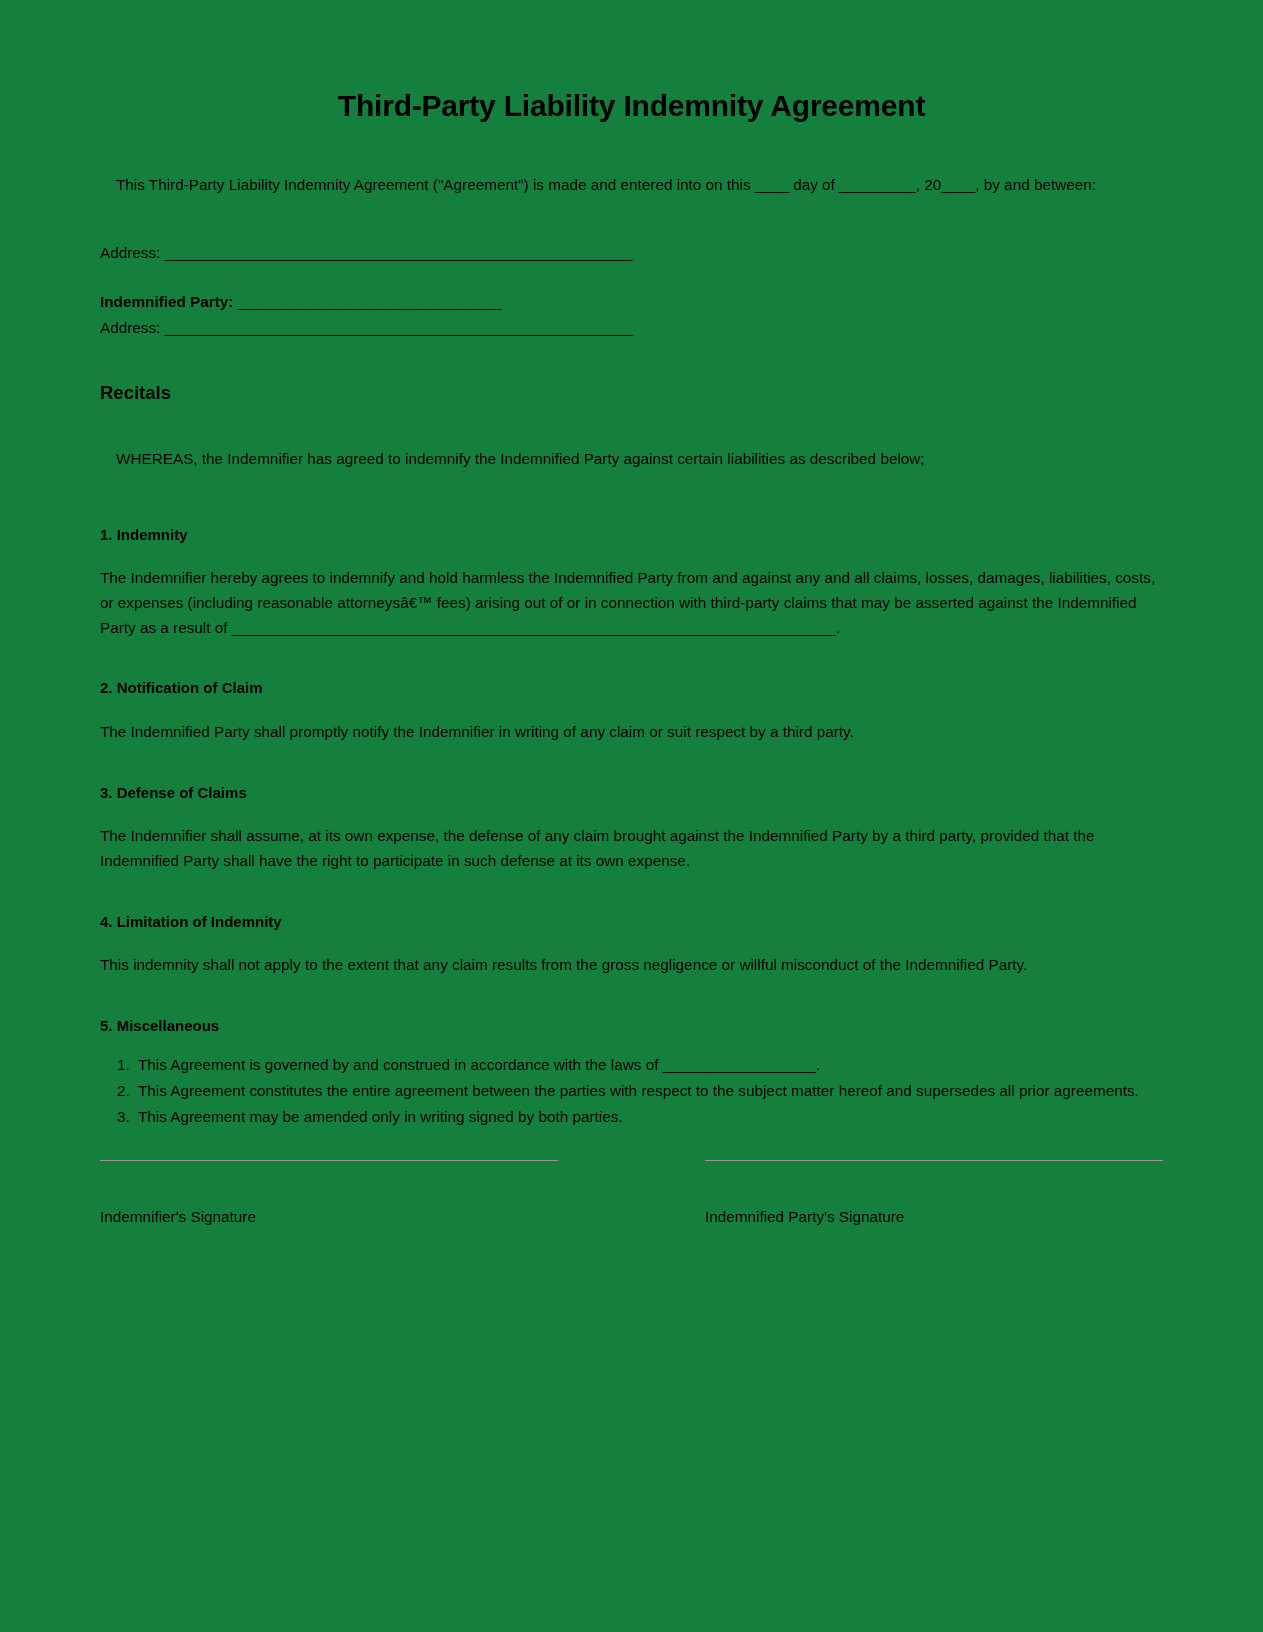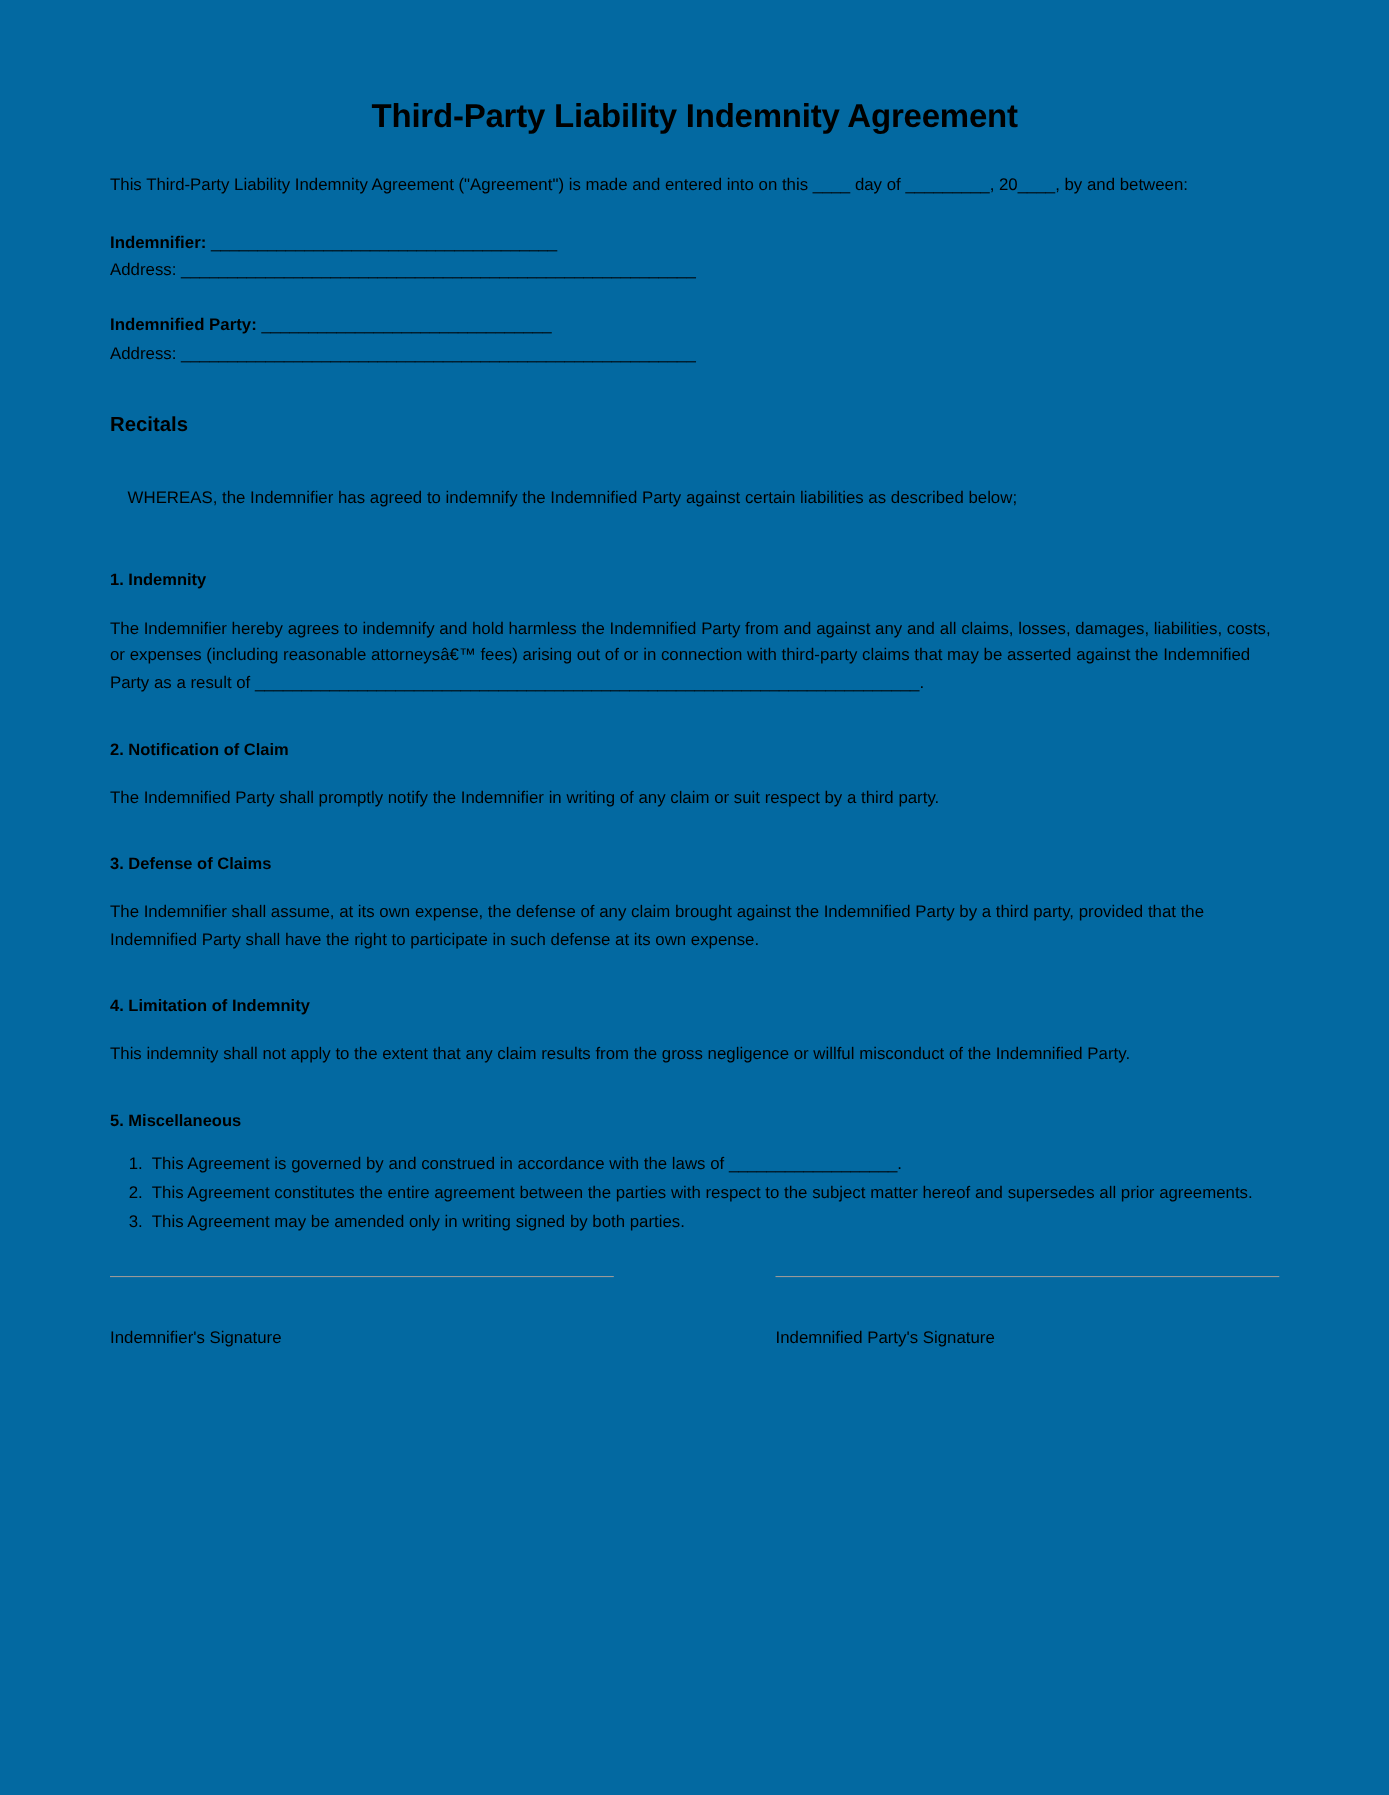--- a/index.html
+++ b/index.html
@@ -11,35 +11,35 @@
     width: 1263px;
     height: 1632px;
     font-family: "Liberation Sans", sans-serif;
     color: #000000;
     -webkit-font-smoothing: antialiased;
   }
   .page {
     position: relative;
     width: 1263px;
     height: 1632px;
-    background: #0369a1;
+    background: #15803d;
     box-sizing: border-box;
     padding: 0 100px;
   }
   .doc-title {
     margin: 0;
     padding-top: 88px;
     text-align: center;
     font-size: 30px;
     font-weight: bold;
     letter-spacing: -0.2px;
     line-height: 1.2;
   }
   .intro {
-    margin: 0;
+    margin: 16px;
     padding-top: 33px;
     font-size: 15.3px;
     line-height: 1.55;
   }
   .party-block {
     padding-top: 27px;
   }
   .party-block.second {
     padding-top: 24px;
   }
@@ -123,24 +123,20 @@
 <body>
 
 <div class="page">
 
   <h1 class="doc-title">Third-Party Liability Indemnity Agreement</h1>
 
   <p class="intro">This Third-Party Liability Indemnity Agreement ("Agreement") is made and entered into on this ____ day of _________, 20____, by and between:</p>
 
   <div class="party-block">
     <div class="party-line">
-      <span class="party-label">Indemnifier:</span>
-      <span class="blank">_____________________________________</span>
-    </div>
-    <div class="party-line">
       <span>Address:</span>
       <span class="blank">_______________________________________________________</span>
     </div>
   </div>
 
   <div class="party-block second">
     <div class="party-line">
       <span class="party-label">Indemnified Party:</span>
       <span class="blank">_______________________________</span>
     </div>

